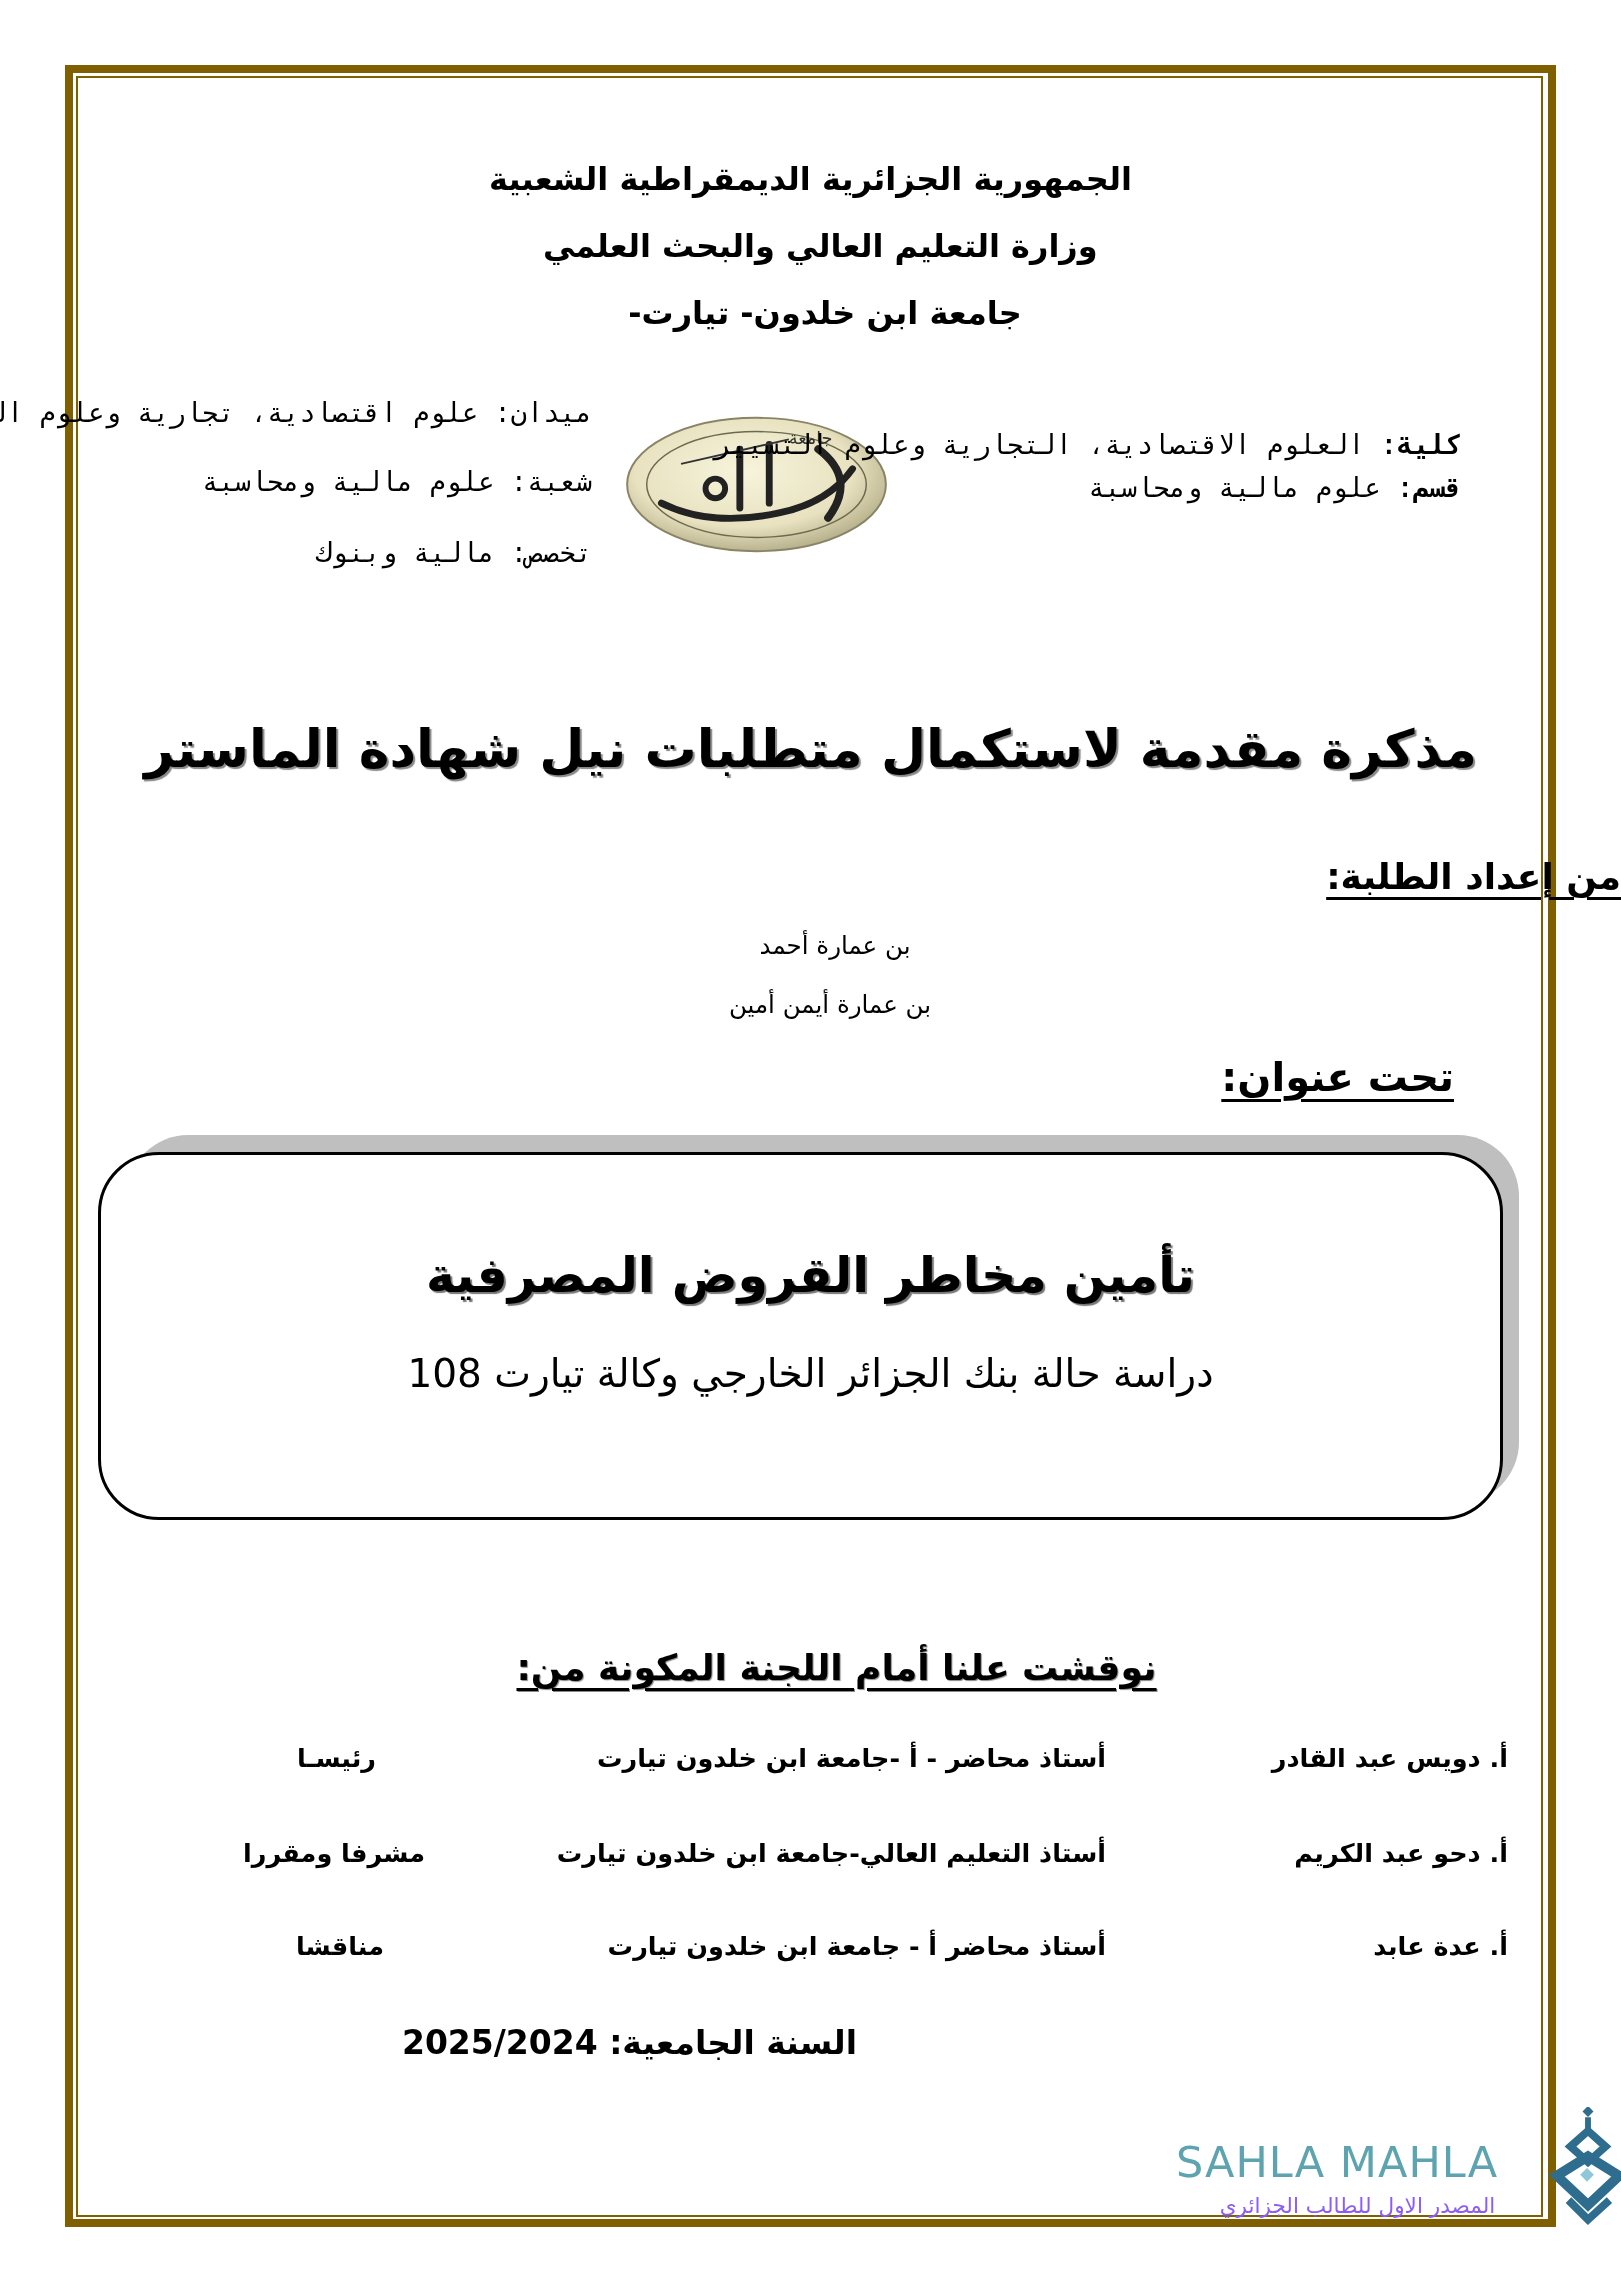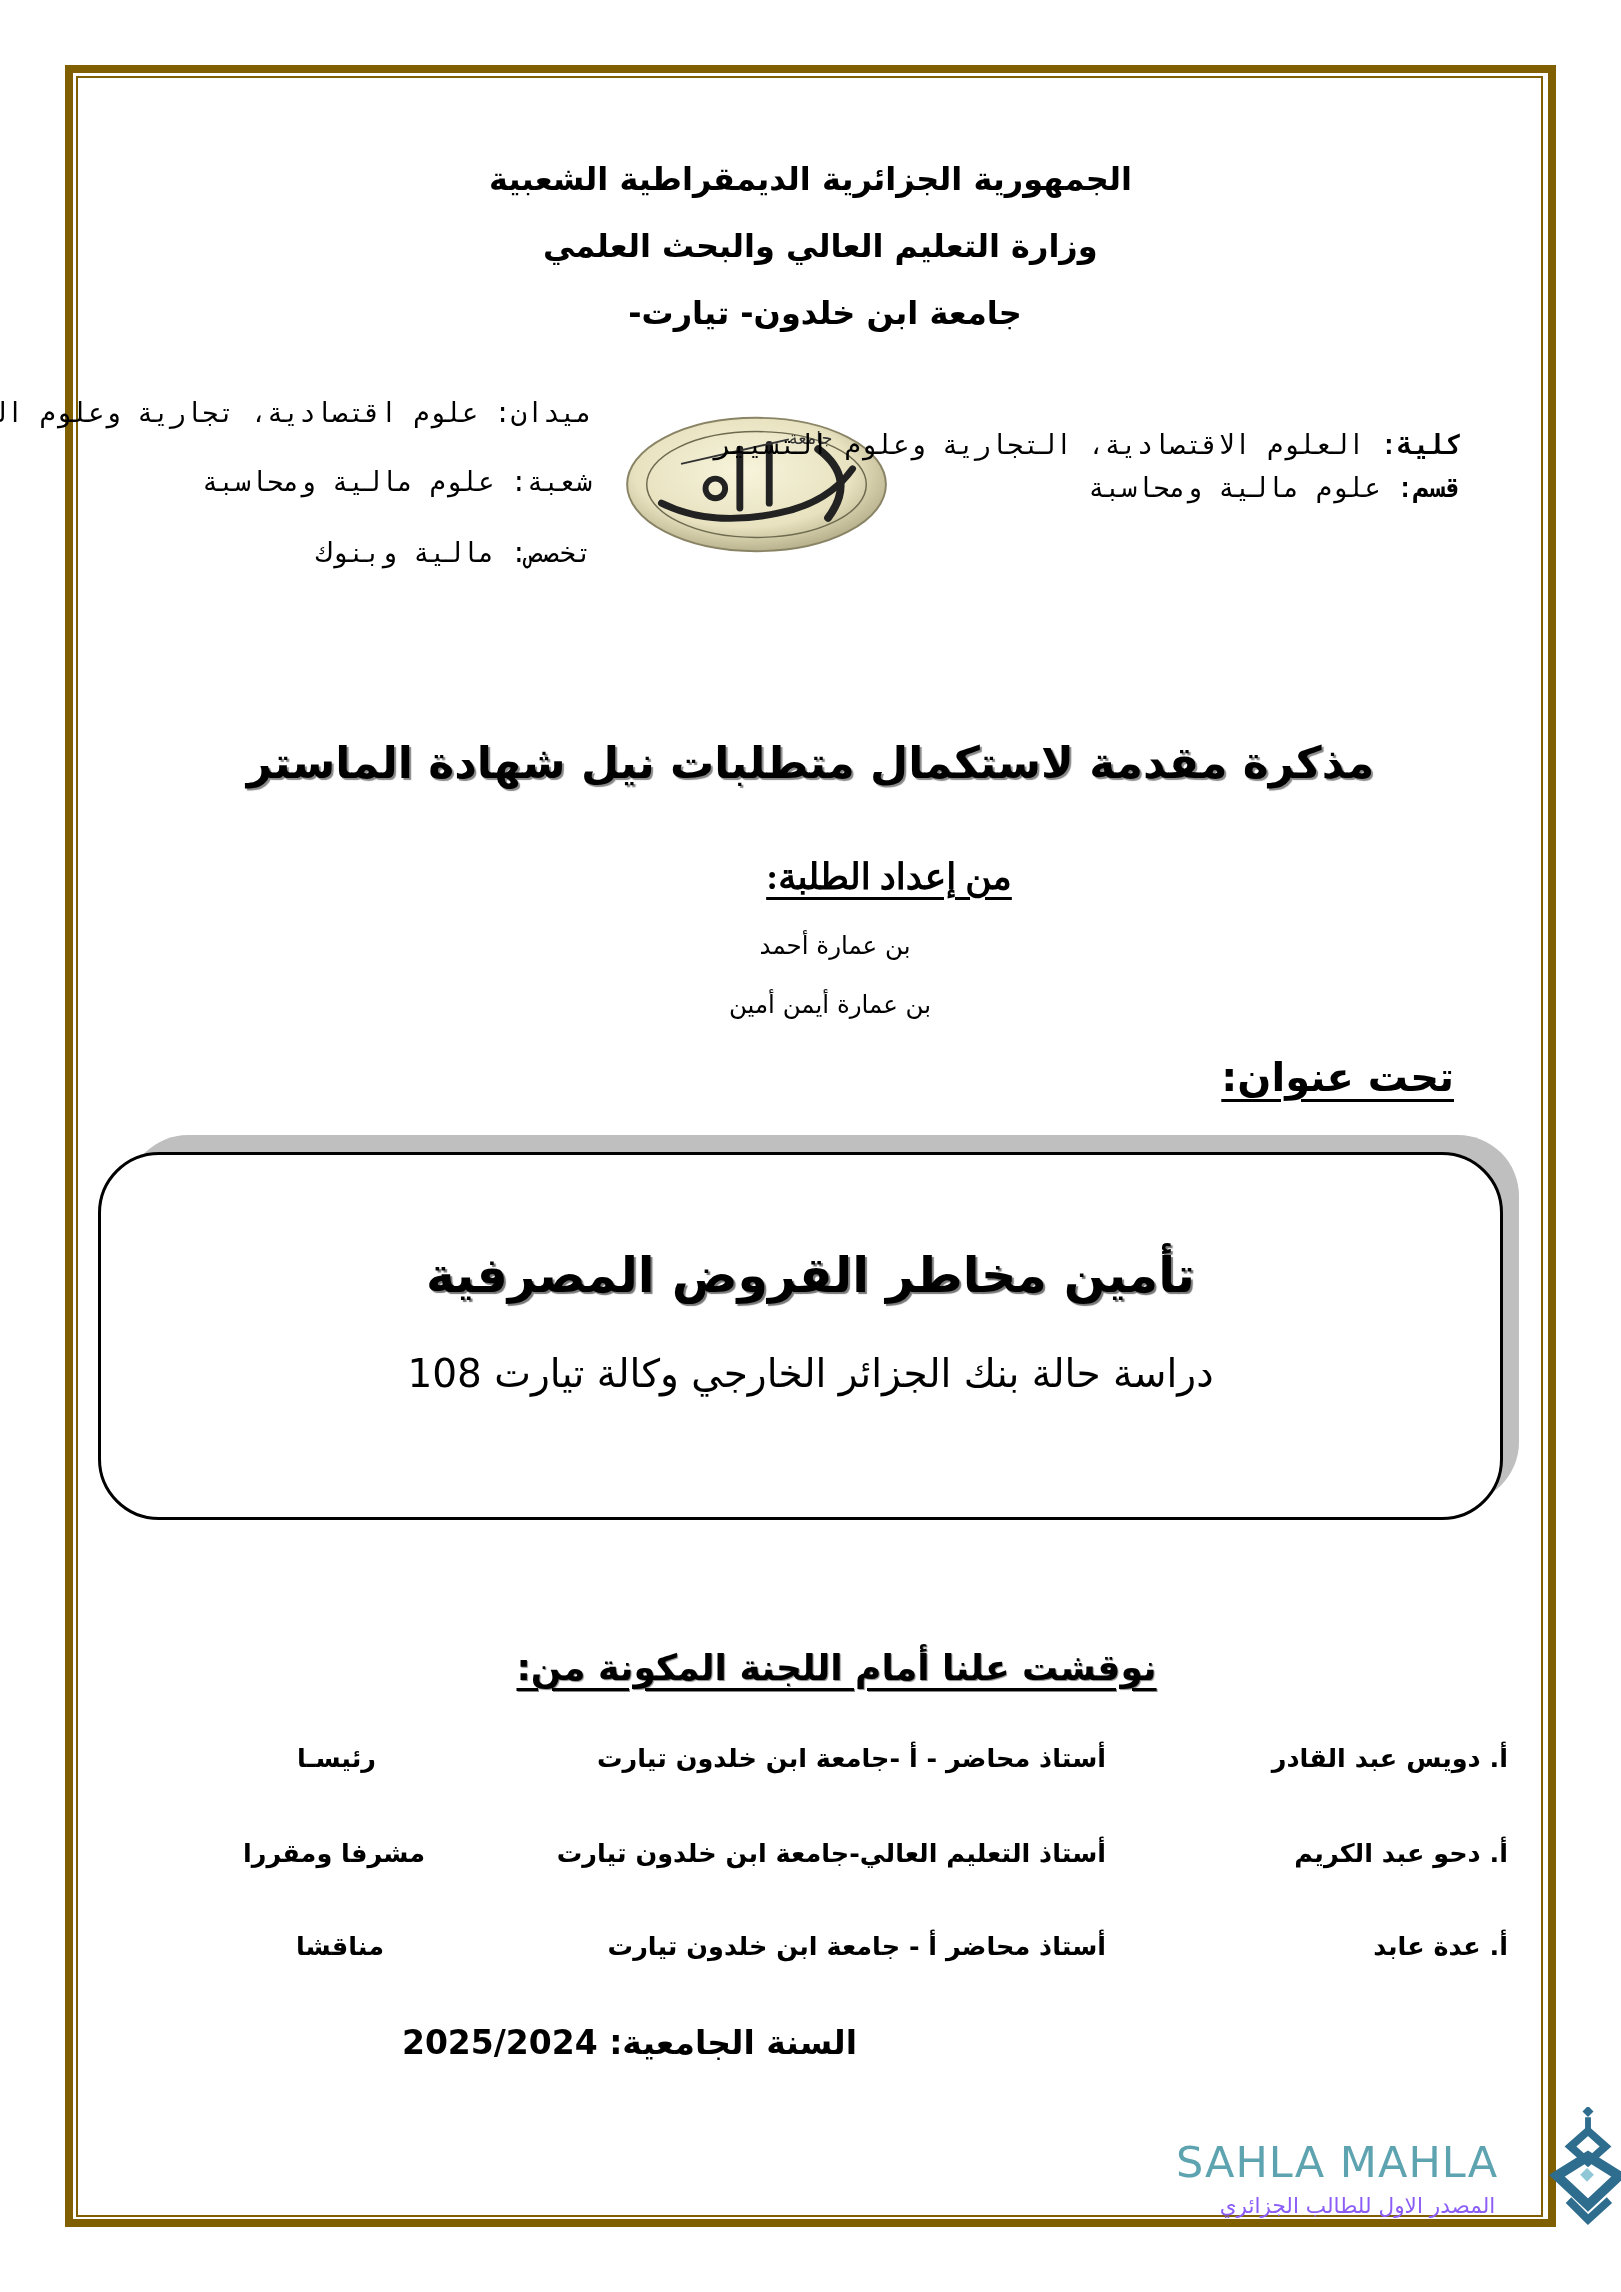--- a/index.html
+++ b/index.html
@@ -7,25 +7,25 @@
            font-family: "DejaVu Sans", sans-serif; color: #000; }
     .frame-outer { position: absolute; left: 65px; top: 65px; width: 1491px; height: 2162px;
                    border: 8.8px solid #7f5f00; box-sizing: border-box; }
     .frame-inner { position: absolute; left: 76px; top: 76px; width: 1467px; height: 2141px;
                    border: 2px solid #7f5f00; box-sizing: border-box; }
     .ar { direction: rtl; position: absolute; white-space: nowrap; }
     .hdr { left: 0; width: 1621px; text-align: center; font-weight: bold; font-size: 32px; }
     .side { font-size: 27px; font-family: Liberation Mono, monospace; }
     .side b { font-weight: bold; }
     .logo { position: absolute; left: 622px; top: 410px; width: 270px; height: 149px; }
-    .main-title { left: 0; width: 1621px; text-align: center; top: 737px; font-size: 44px;
+    .main-title { left: 0; width: 1621px; text-align: center; top: 719px; font-size: 52px;
                   font-weight: bold; text-shadow: 2px 2px 1px #888; letter-spacing: -1px; }
     .ul { text-decoration: underline; text-underline-offset: 7.8px; text-decoration-thickness: 2.9px; }
-    .prep-label { left: 0; width: 1621px; text-align: center; top: 856px; font-size: 36px; font-weight: bold;
-                  padding-left: 157px; box-sizing: border-box; font-family: Liberation Serif, serif; }
+    .prep-label { left: 0; width: 1621px; text-align: right; top: 856px; font-size: 36px; font-weight: bold;
+                  padding-left: 157px; box-sizing: border-box; }
     .student { left: 0; width: 1621px; text-align: center; font-size: 24.5px; }
     .under-title { right: 167px; top: 1054px; font-size: 40px; font-weight: bold; }
     .title-shadow { position: absolute; left: 127px; top: 1135px; width: 1392px; height: 368px;
                     background: #bfbfbf; border-radius: 61px; }
     .title-box { position: absolute; left: 98px; top: 1152px; width: 1405px; height: 368px;
                  background: #fff; border: 3.9px solid #000; border-radius: 61px; box-sizing: border-box; }
     .thesis-title { left: 0; width: 1621px; text-align: center; top: 1247px; font-size: 49px;
                     font-weight: bold; text-shadow: 2px 2px 1px #777; }
     .thesis-sub { left: 0; width: 1621px; text-align: center; top: 1351px; font-size: 39px; }
     .committee-label { left: 0; width: 1621px; text-align: center; top: 1647px; font-size: 36px;

